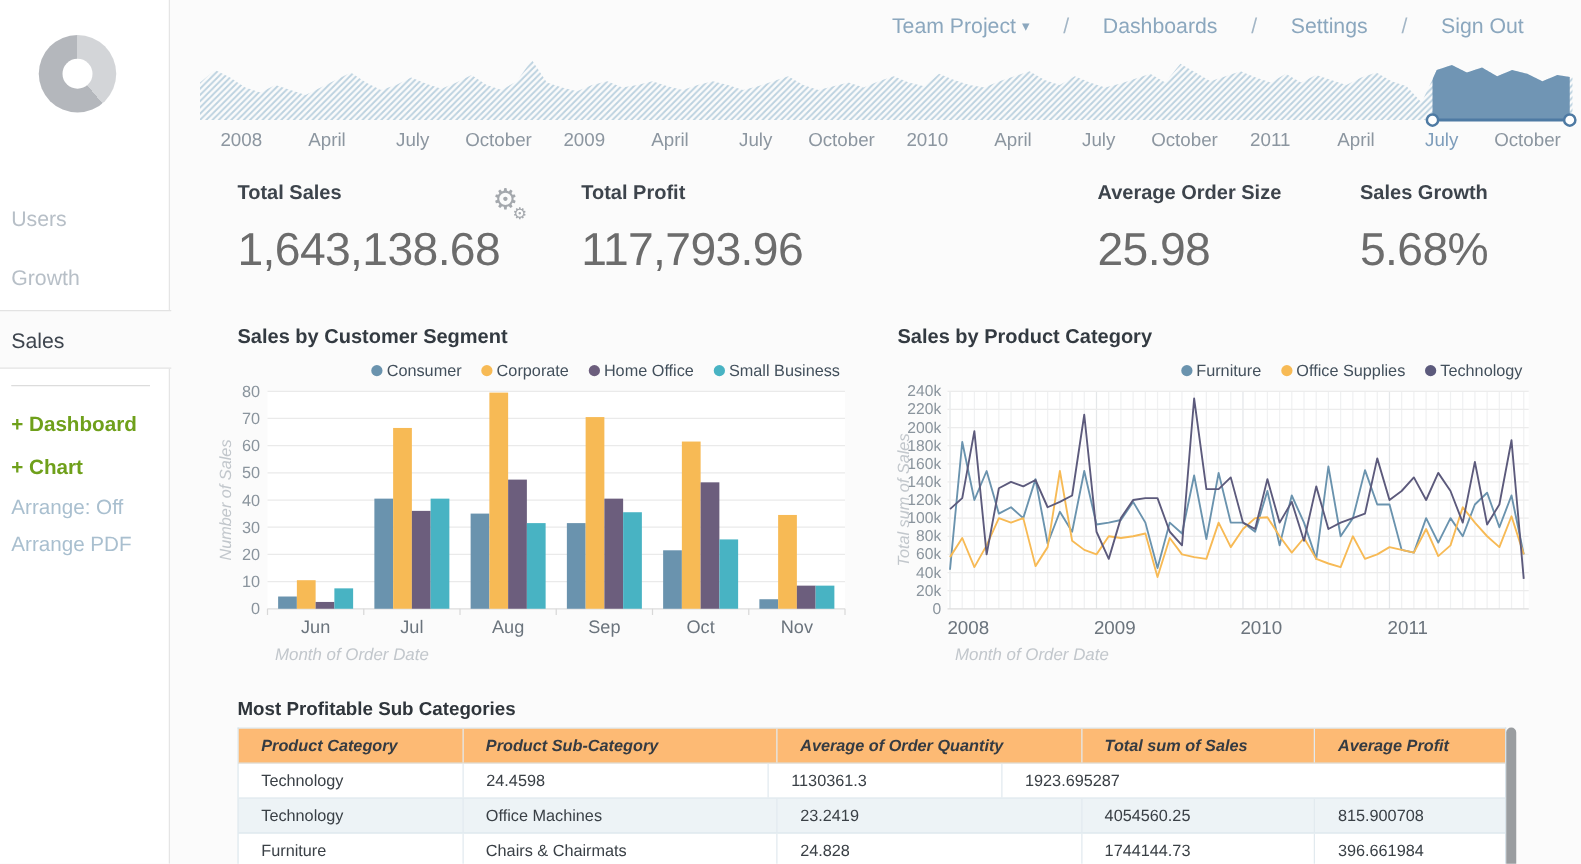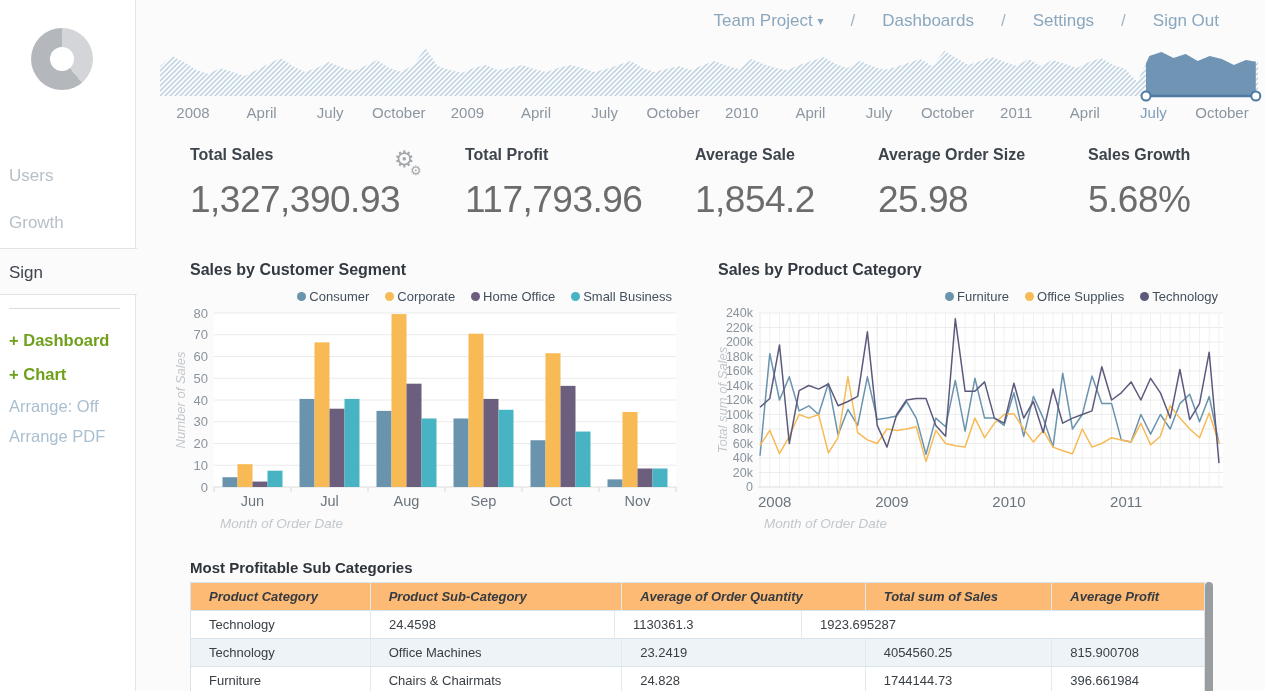--- a/index.html
+++ b/index.html
@@ -66,21 +66,21 @@
 </style>
 </head>
 <body>
 
 <div class="page">
 
   <div class="sidebar">
     <div class="logo"></div>
     <div class="side-item i0">Users</div>
     <div class="side-item i1">Growth</div>
-    <div class="side-item active">Sign</div>
+    <div class="side-item active">Sales</div>
     <div class="side-divider"></div>
     <div class="side-action green a0">+ Dashboard</div>
     <div class="side-action green a1">+ Chart</div>
     <div class="side-action blue a2">Arrange: Off</div>
     <div class="side-action blue a3">Arrange PDF</div>
   </div>
 
   <div class="topnav">
     <span class="nav-link"><span>Team Project</span> <span class="caret">▾</span></span>
     <span class="nav-sep">/</span>
@@ -120,33 +120,29 @@
       <span class="timeline-label" style="left: 719px;">July</span>
       <span class="timeline-label" style="left: 787.6px;">October</span>
       <span class="timeline-label" style="left: 856.2px;">2011</span>
       <span class="timeline-label" style="left: 924.8px;">April</span>
       <span class="timeline-label sel" style="left: 993.4px;">July</span>
       <span class="timeline-label" style="left: 1062px;">October</span>
     </div>
 
   <div class="kpi" style="left:190px">
     <div class="kpi-label">Total Sales</div>
-    <div class="kpi-value">1,327,390.93</div>
+    <div class="kpi-value">1,643,138.68</div>
   </div>
   <div class="gear">
     <span class="g1">⚙</span>
     <span class="g2">⚙</span>
   </div>
   <div class="kpi" style="left:465px">
     <div class="kpi-label">Total Profit</div>
     <div class="kpi-value">117,793.96</div>
-  </div>
-  <div class="kpi" style="left:695px">
-    <div class="kpi-label">Average Sale</div>
-    <div class="kpi-value">1,854.2</div>
   </div>
   <div class="kpi" style="left:878px">
     <div class="kpi-label">Average Order Size</div>
     <div class="kpi-value">25.98</div>
   </div>
   <div class="kpi" style="left:1088px">
     <div class="kpi-label">Sales Growth</div>
     <div class="kpi-value">5.68%</div>
   </div>
 

